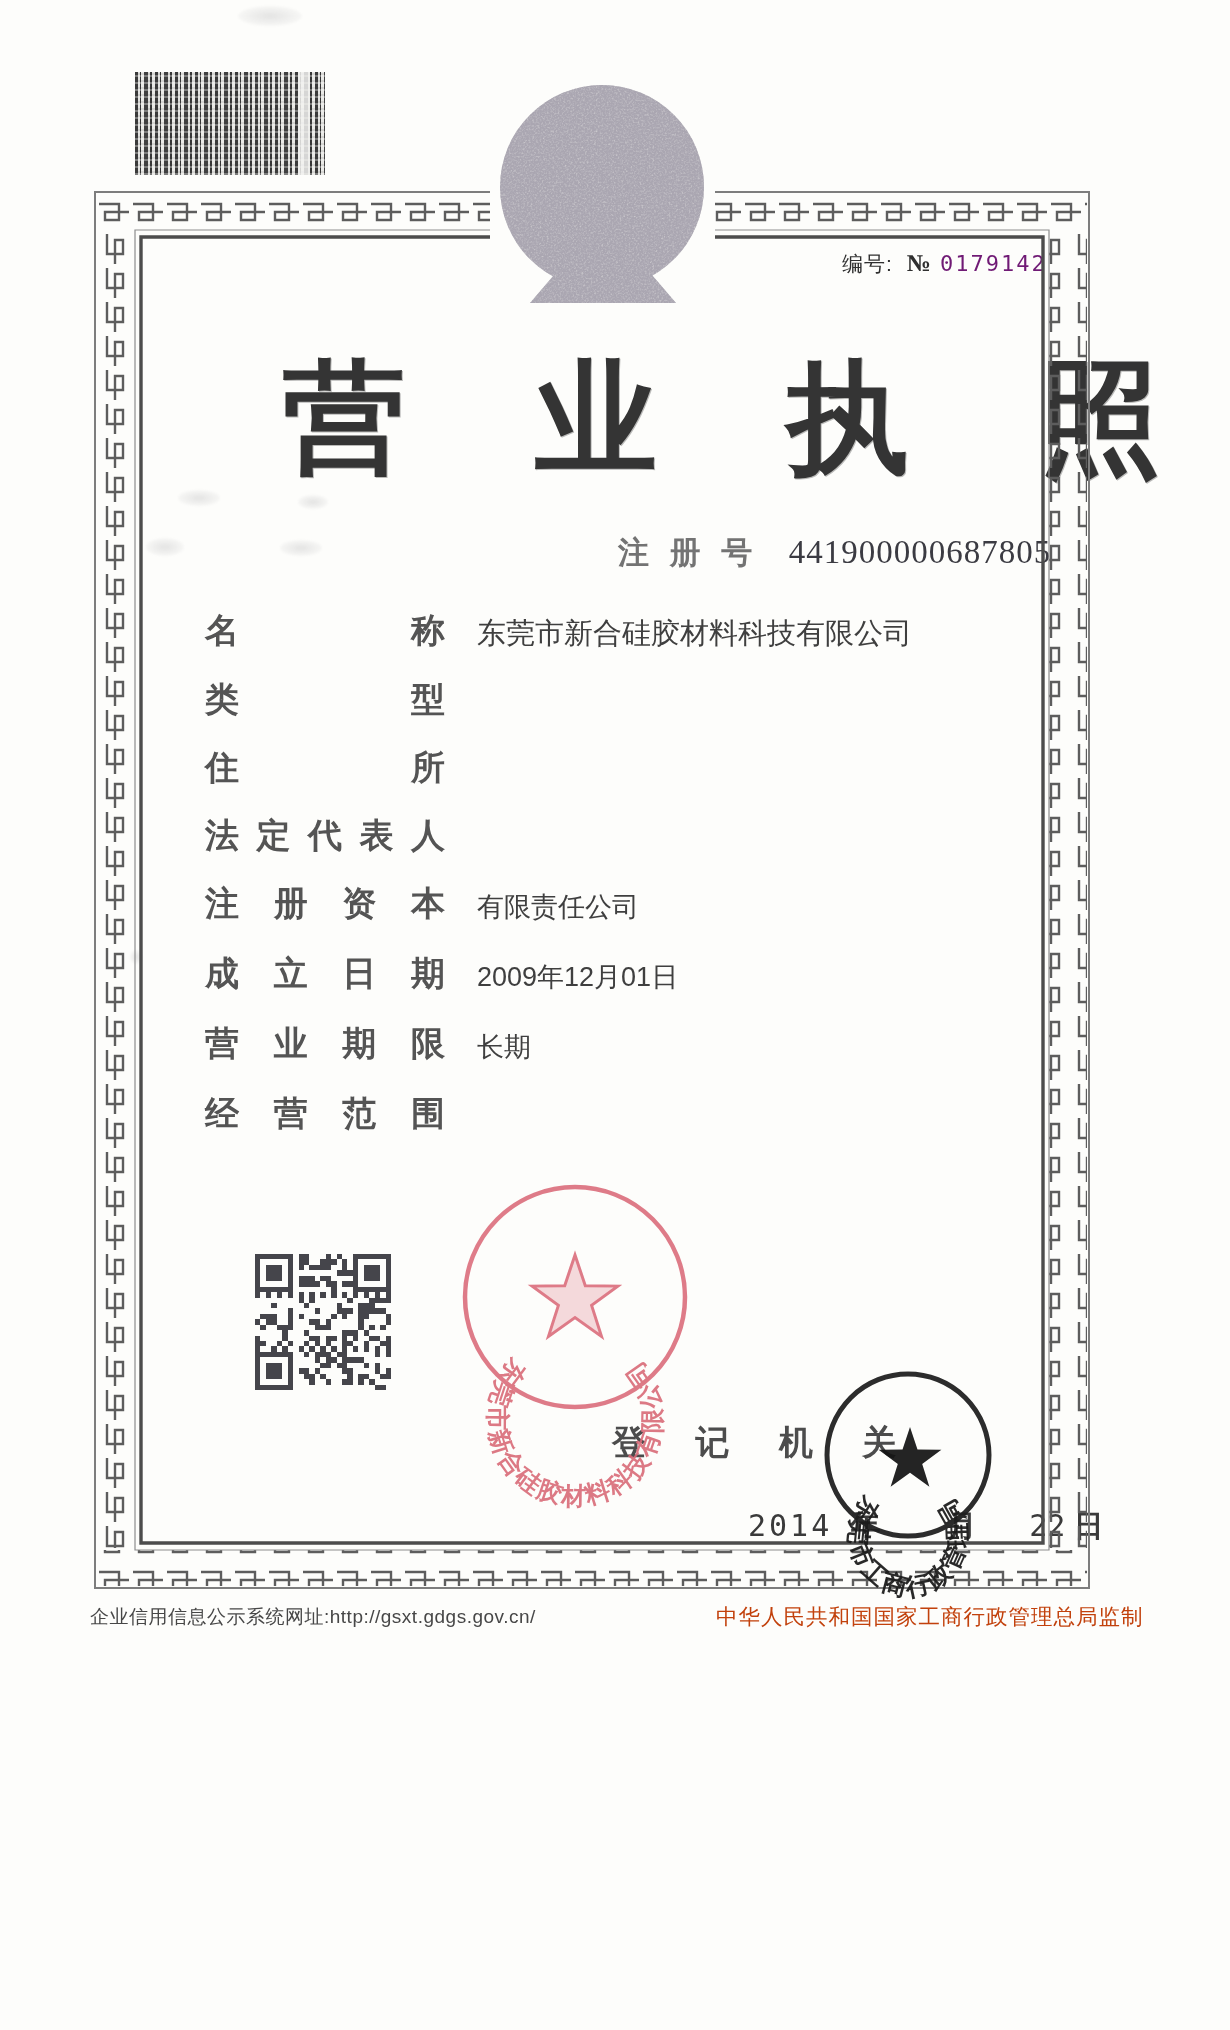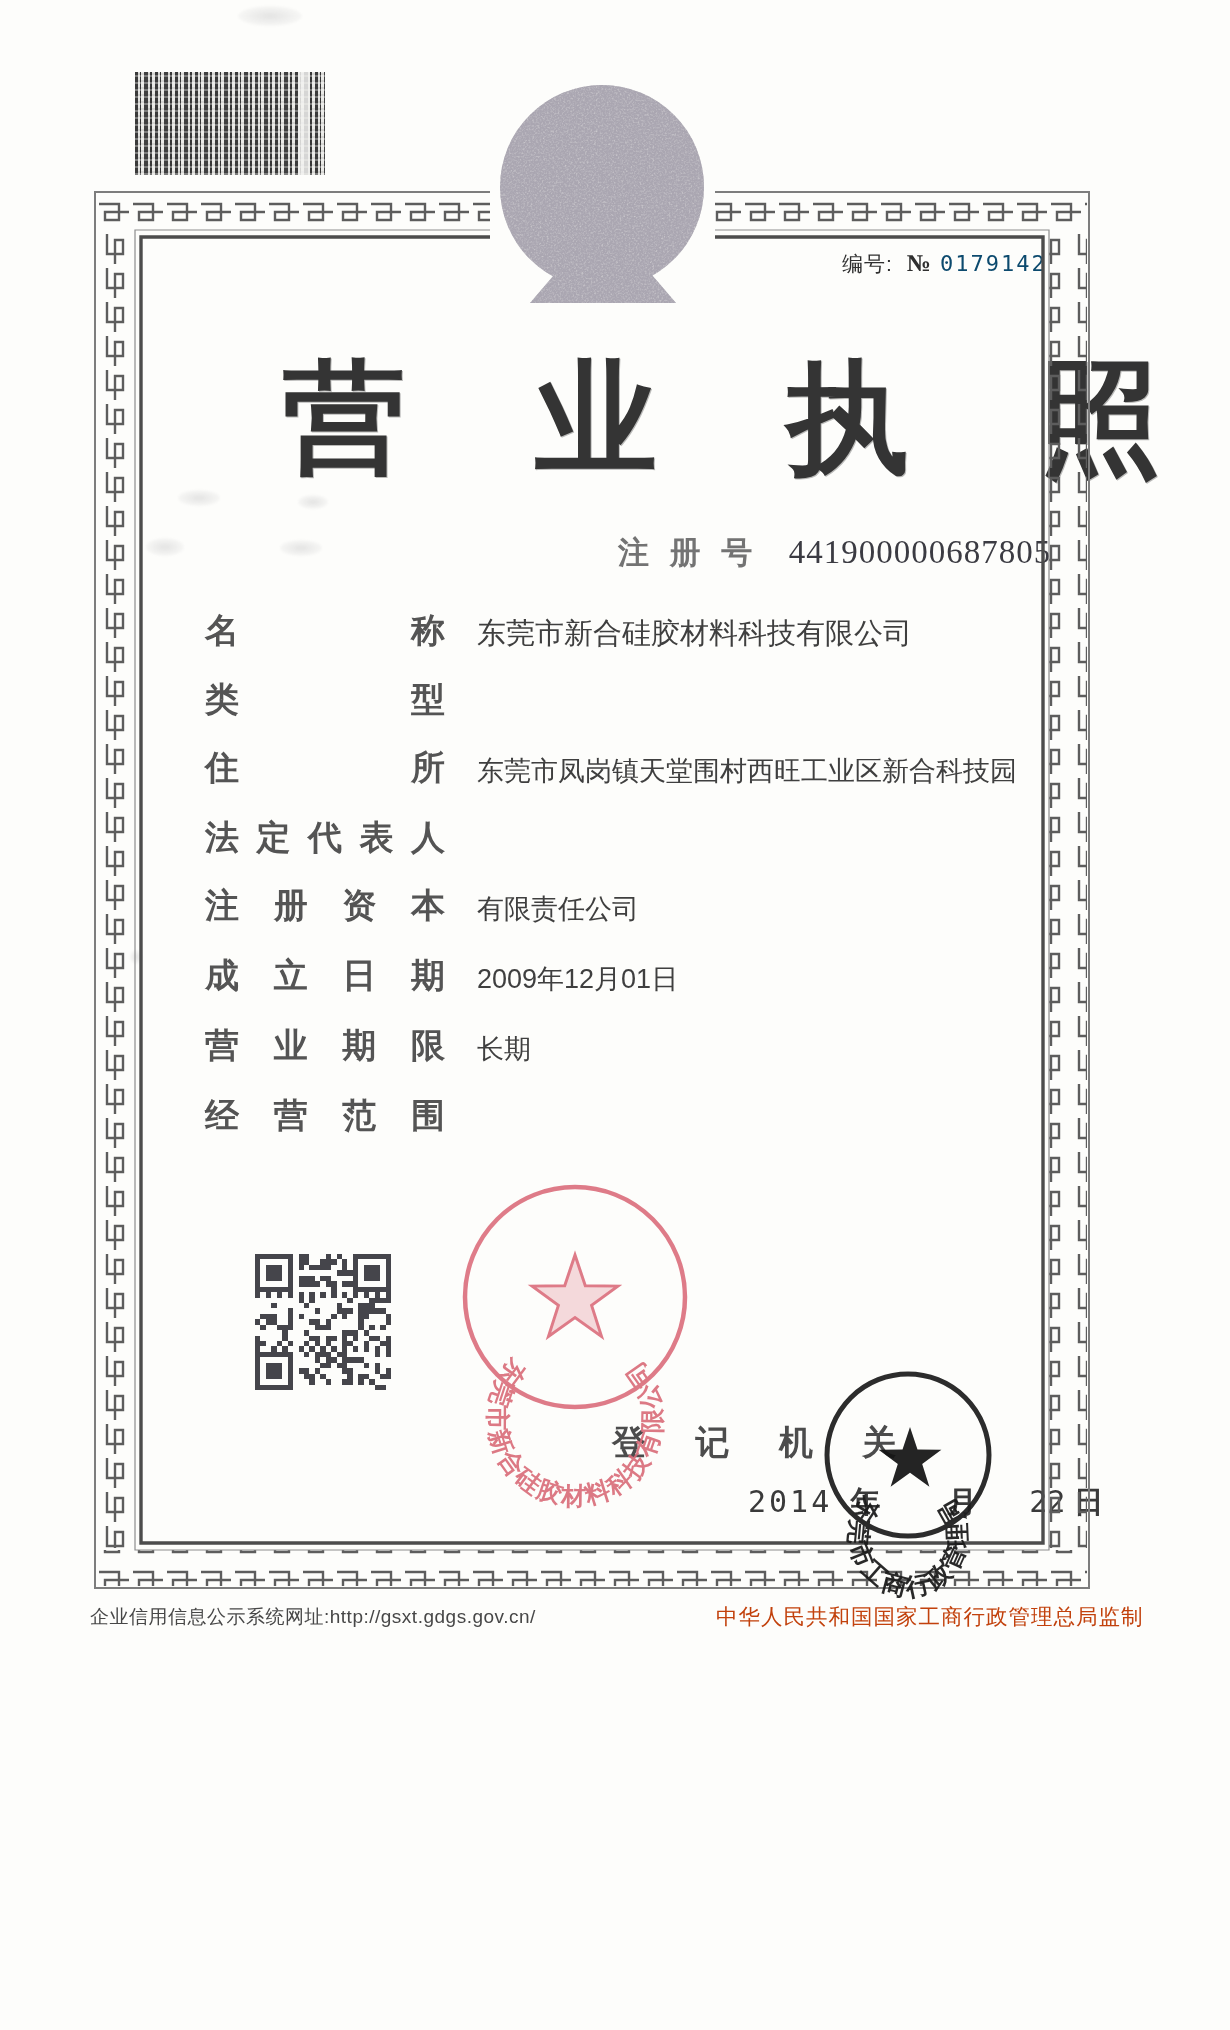--- a/index.html
+++ b/index.html
@@ -21,38 +21,38 @@
   }
   #barcode .gap{position:absolute;top:0;left:86%;width:6%;height:100%;background:#fbfbf9;opacity:.85;}
   #barcode .noise{position:absolute;inset:0;
     background:repeating-linear-gradient(0deg,rgba(250,250,248,.35) 0 2px,rgba(60,60,60,.12) 2px 4px,transparent 4px 7px);}
   
   #overlay{left:0;top:0;width:1230px;height:2030px;z-index:5;pointer-events:none;}
   
   .txt{z-index:2;}
   #serial-line{left:842px;top:250px;font-size:21px;color:#2f2f2f;letter-spacing:1px;white-space:nowrap;}
   #serial-line .no-sym{font-family:"Liberation Serif",serif;font-weight:bold;font-size:24px;margin:0 8px 0 14px;}
-  #serial-line .digits{font-family:"DejaVu Sans Mono",monospace;font-size:22px;letter-spacing:2px;color:#0c4a6e;}
+  #serial-line .digits{font-family:"DejaVu Sans Mono",monospace;font-size:22px;letter-spacing:2px;color:#701a75;}
   #cert-title{left:283px;top:338px;width:660px;font-size:122px;font-weight:900;color:#343434;
     letter-spacing:48px;white-space:nowrap;text-shadow:1px 1px 0 rgba(60,60,60,.35);}
   #reg-line{left:618px;top:532px;white-space:nowrap;}
   #reg-line .reg-label{font-size:31px;color:#737373;font-weight:600;letter-spacing:6px;}
   #reg-line .reg-number{font-size:33px;color:#3b3b42;margin-left:26px;font-family:"Liberation Serif",serif;letter-spacing:1px;}
   
   #fields{left:205px;top:612px;width:880px;}
   .field-row{display:flex;align-items:flex-start;margin-bottom:31px;min-height:37px;}
   .field-label{width:240px;display:flex;justify-content:space-between;flex-shrink:0;
     font-size:34px;font-weight:600;color:#545454;line-height:37px;}
   .field-value{margin-left:32px;font-size:27px;color:#3f3f3f;line-height:34px;padding-top:5px;width:600px;}
   .field-row.r0 .field-value{font-size:29px;padding-top:4px;}
   .field-row.r7 .field-value{font-size:21.5px;line-height:30px;padding-top:8px;width:592px;color:#464646;}
   
   #registrar-label{left:612px;top:1420px;font-size:34px;font-weight:700;color:#4c4c4c;letter-spacing:20px;white-space:nowrap;}
   #issue-date{left:748px;top:1482px;font-size:30px;color:#3a3a3a;white-space:nowrap;font-weight:600;}
-  #issue-date span{display:inline-block;}
+  #issue-date span{display:inline-block;margin-top:24px;}
   #issue-date .y{letter-spacing:3px;font-family:"DejaVu Sans Mono",monospace;font-weight:500;}
   #issue-date .u1{margin-left:10px;}
   #issue-date .u2{margin-left:58px;}
   #issue-date .d{margin-left:44px;font-family:"DejaVu Sans Mono",monospace;font-weight:500;}
   
   #qr{left:255px;top:1254px;width:136px;height:136px;display:grid;
     grid-template-columns:repeat(25,1fr);grid-template-rows:repeat(25,1fr);filter:blur(0.3px);}
   #qr .c{background:transparent;}
   #qr .on{background:#45454b;}
   
@@ -161,21 +161,20 @@
         <div class="field-label">
           <span>类</span>
           <span>型</span>
         </div>
       </div>
       <div class="field-row r2">
         <div class="field-label">
           <span>住</span>
           <span>所</span>
         </div>
-        <div class="field-value">东莞市凤岗镇天堂围村西旺工业区新合科技园</div>
       </div>
       <div class="field-row r3">
         <div class="field-label">
           <span>法</span>
           <span>定</span>
           <span>代</span>
           <span>表</span>
           <span>人</span>
         </div>
       </div>

